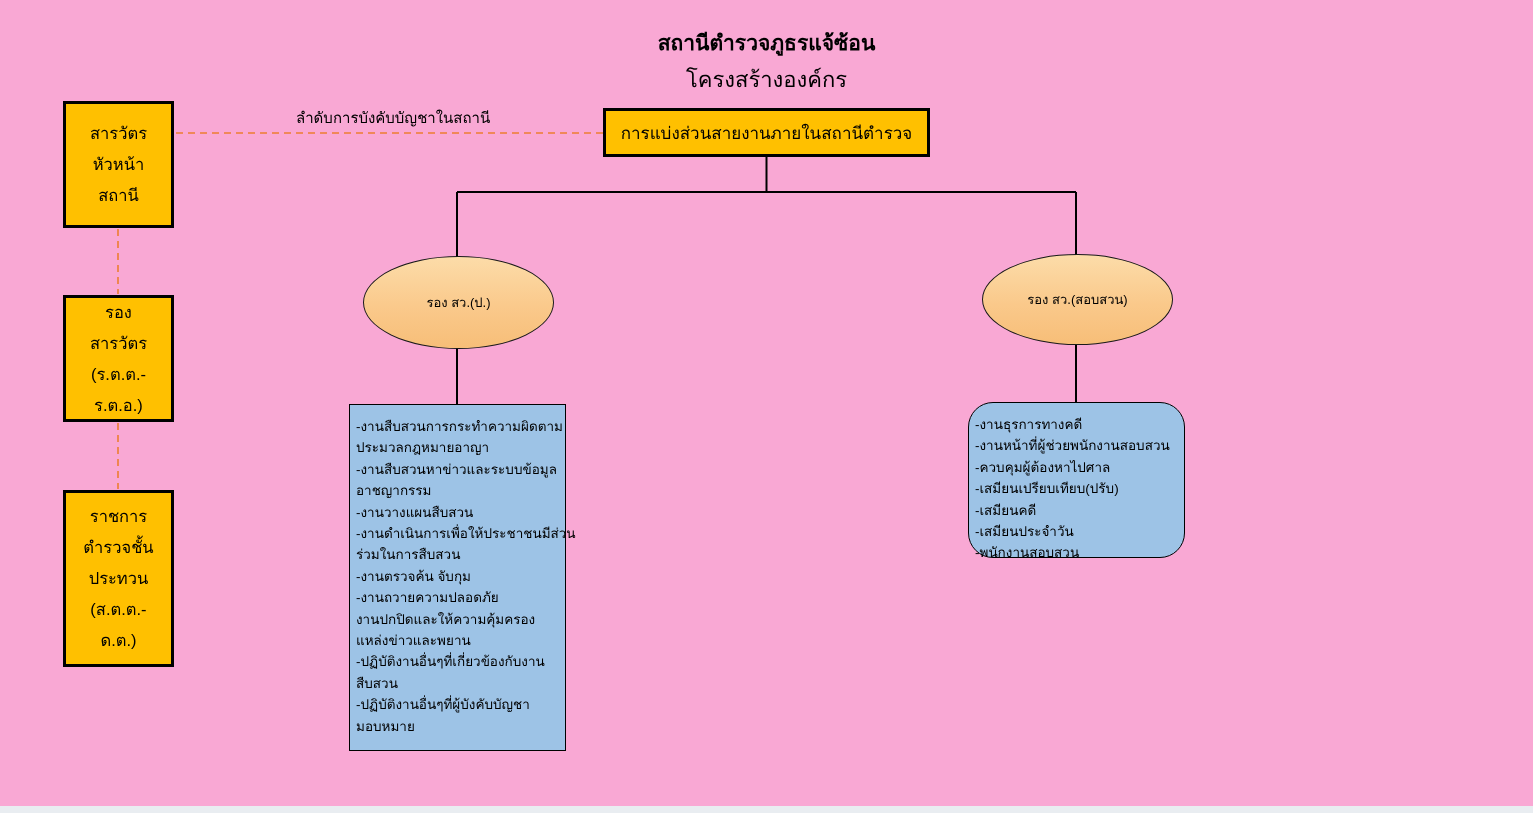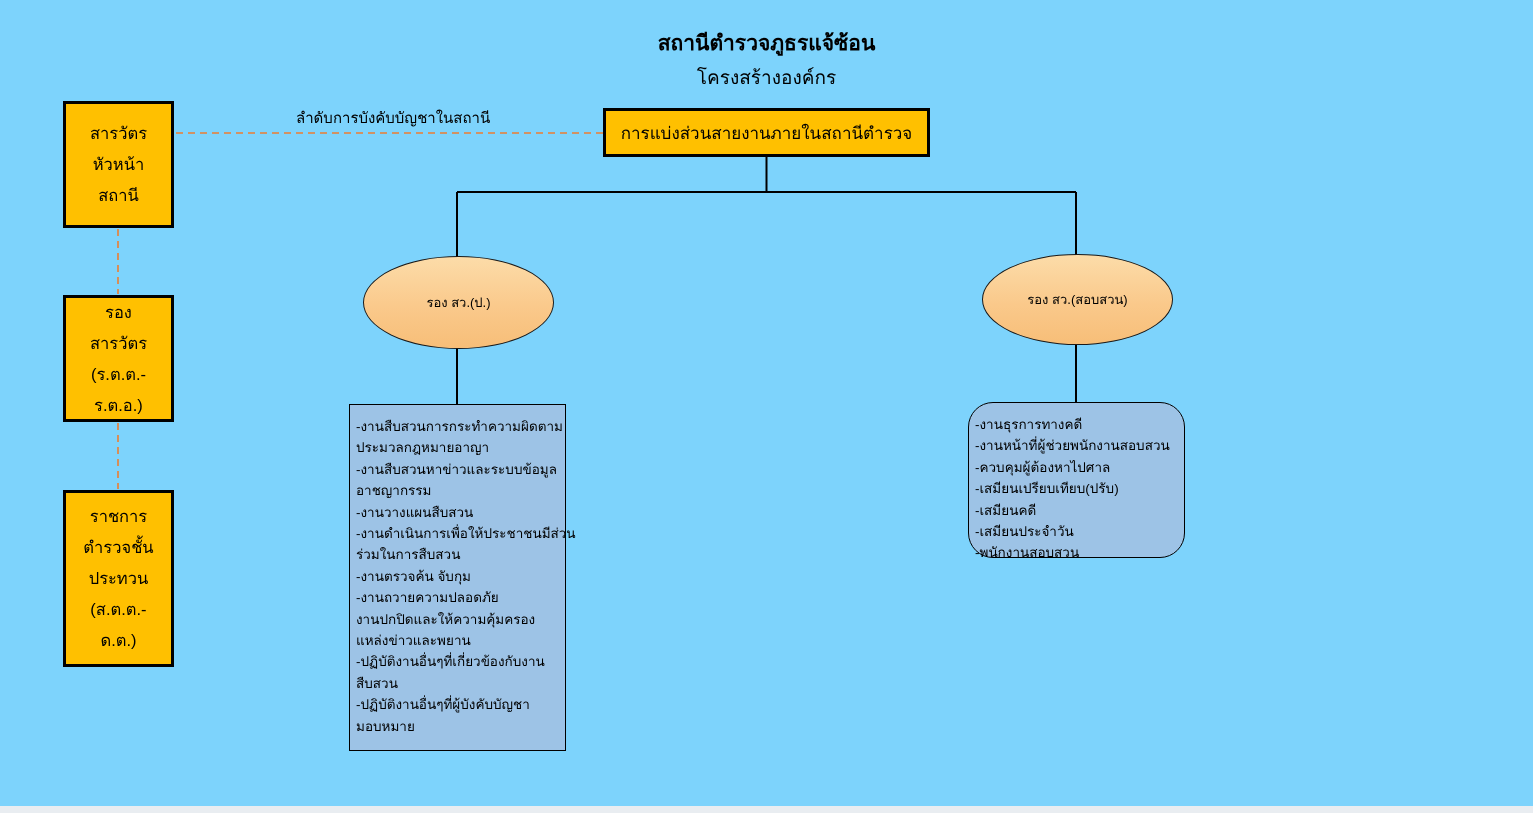--- a/index.html
+++ b/index.html
@@ -1,20 +1,20 @@
 <!DOCTYPE html>
 <html><head>
 <meta charset="utf-8">
 <style>
   html, body { margin: 0; padding: 0; background: #ffffff; }
   .canvas {
     position: relative;
     width: 1533px;
     height: 813px;
-    background: #7dd3fc;
+    background: #f9a8d4;
     overflow: hidden;
     font-family: "Liberation Sans", "DejaVu Sans", sans-serif;
     color: #000;
   }
   svg.connectors {
     position: absolute;
     left: 0; top: 0;
     width: 1533px; height: 813px;
     pointer-events: none;
   }
@@ -22,21 +22,21 @@
     position: absolute;
     left: 0; right: 0; top: 26px;
     text-align: center;
     font-size: 21px;
     font-weight: bold;
   }
   .subtitle {
     position: absolute;
     left: 0; right: 0; top: 62px;
     text-align: center;
-    font-size: 19px;
+    font-size: 22px;
   }
   .chain-label {
     position: absolute;
     left: 296px; top: 106px;
     font-size: 15px;
     white-space: nowrap;
   }
   .obox {
     position: absolute;
     background: #FFC000;

